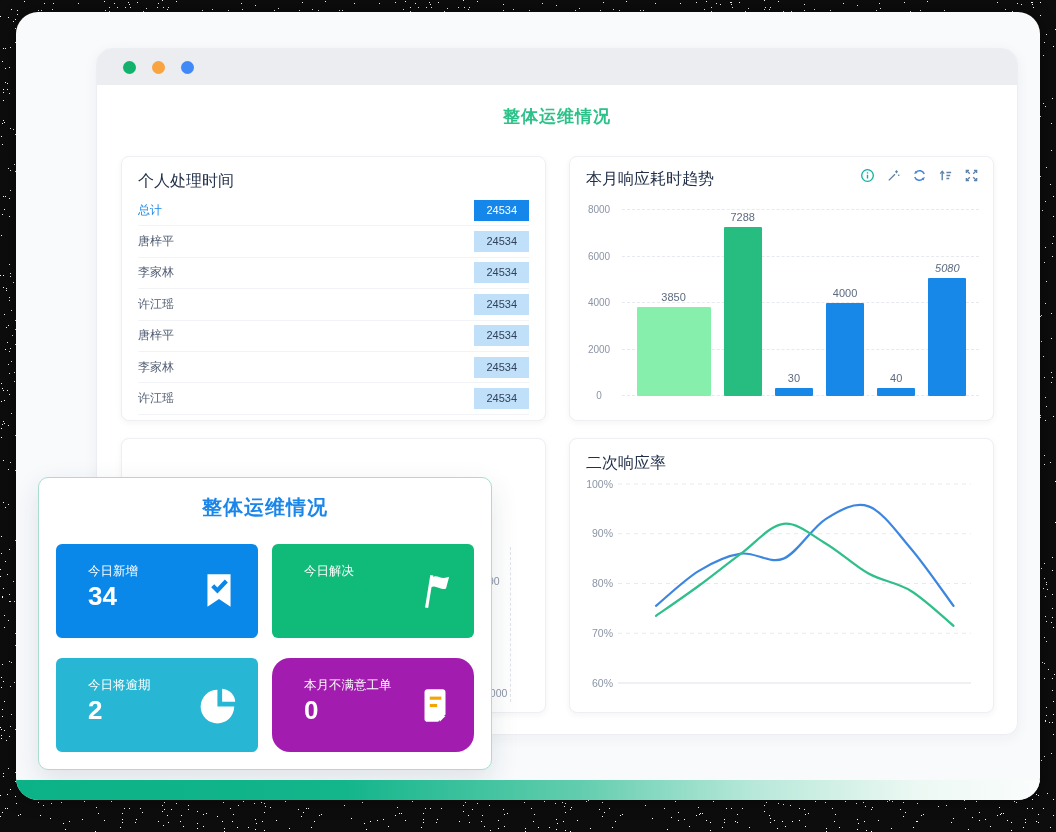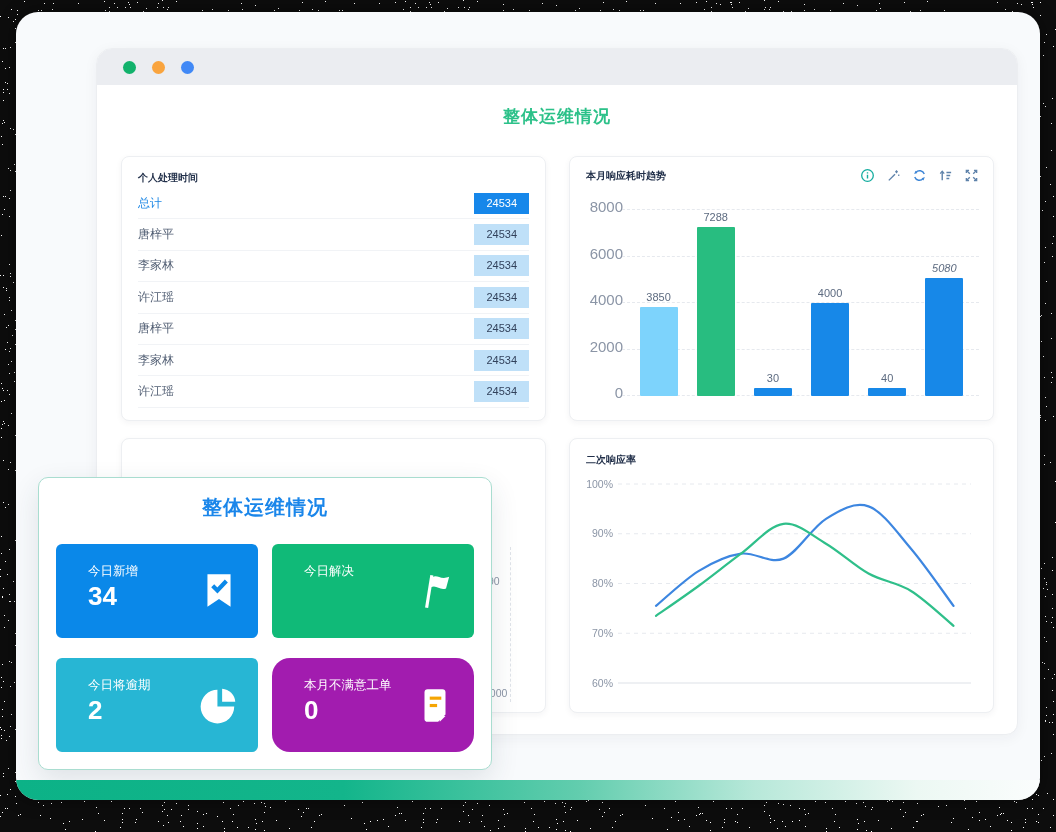--- a/index.html
+++ b/index.html
@@ -15,33 +15,33 @@
   .win-header{height:36px;background:#ebedf1;border-radius:15px 15px 0 0;display:flex;align-items:center;
           padding-left:26px;gap:16px}
   .dot{width:13px;height:13px;border-radius:50%;cursor:pointer}
   .main-title{position:absolute;top:56px;left:0;right:0;text-align:center;font-size:17px;font-weight:700;letter-spacing:1px}
   .panel{position:absolute;background:#fff;border:1px solid #edeff2;border-radius:8px;
          box-shadow:0 2px 6px rgba(30,40,60,.05);box-sizing:border-box}
   #panel-personal{left:24px;top:107px;width:425px;height:265px;padding:14px 16px}
   #panel-bars{left:472px;top:107px;width:425px;height:265px;padding:12px 16px}
   #panel-completed{left:24px;top:389px;width:425px;height:275px;padding:14px 16px}
   #panel-lines{left:472px;top:389px;width:425px;height:275px;padding:14px 16px}
-  .panel-title{font-size:10px;font-weight:700;color:#22304a}
+  .panel-title{font-size:16px;font-weight:400;color:#22304a}
   
   .p-row{display:flex;justify-content:space-between;align-items:center;height:30.4px;border-bottom:1px solid #f1f3f6}
   .p-name{font-size:12px;color:#515e73}
   .p-row.hl .p-name{color:#1e88e5}
   .badge{font-size:11px;line-height:1;padding:5px 12px;border-radius:0;background:#bfe0f8;color:#32425c}
   .p-row.hl .badge{background:#1687ea;color:#fff}
   
   .toolbar{position:absolute;top:11px;right:14px;display:flex;gap:11px;align-items:center}
   .toolbar svg{cursor:pointer;display:block}
   .chart-wrap{position:absolute;left:12px;right:12px;top:38px;height:201px}
   .gl{position:absolute;left:40px;right:2px;border-top:1px dashed #e6e9ee}
-  .gl-label{position:absolute;left:7px;width:34px;text-align:right;font-size:15px;color:#8b95a6}
+  .gl-label{position:absolute;left:0;width:34px;text-align:center;font-size:10px;color:#8b95a6}
   .bars{position:absolute;left:48px;right:8px;bottom:0;top:0;display:flex;justify-content:space-around;align-items:flex-end}
   .bar{width:38px;position:relative;border-radius:1px}
   .bar-val{position:absolute;top:-16px;left:-12px;right:-12px;text-align:center;font-size:11px;color:#5d6b80}
   
   .vline-frag{position:absolute;left:388px;top:108px;height:155px;border-left:1px dashed #dfe3e9}
   .frag{position:absolute;font-size:10.5px;color:#8b95a6}
   
   .overlay{position:absolute;left:22px;top:465px;width:454px;height:293px;background:#fff;
            border:1px solid #a9ddd0;border-radius:10px;box-shadow:0 10px 28px rgba(40,60,70,.12);box-sizing:border-box}
   .overlay-title{margin-top:16px;text-align:center;font-size:20px;font-weight:700;letter-spacing:1px}
@@ -160,21 +160,21 @@
           <div class="gl-label" style="bottom: -5px;">0</div>
           <div class="gl" style="bottom: 46.5px;"></div>
           <div class="gl-label" style="bottom: 41.5px;">2000</div>
           <div class="gl" style="bottom: 93px;"></div>
           <div class="gl-label" style="bottom: 88px;">4000</div>
           <div class="gl" style="bottom: 139.5px;"></div>
           <div class="gl-label" style="bottom: 134.5px;">6000</div>
           <div class="gl" style="bottom: 186px;"></div>
           <div class="gl-label" style="bottom: 181px;">8000</div>
           <div class="bars">
-            <div class="bar" style="height: 89.5125px; background: #7dd3fc;">
+            <div class="bar" style="height: 89.5125px; background: #86efac; padding-left: 36px;">
               <div class="bar-val">3850</div>
             </div>
             <div class="bar" style="height: 169.446px; background: rgb(40, 189, 128);">
               <div class="bar-val">7288</div>
             </div>
             <div class="bar" style="height: 8px; background: rgb(23, 136, 232);">
               <div class="bar-val">30</div>
             </div>
             <div class="bar" style="height: 93px; background: rgb(23, 136, 232);">
               <div class="bar-val">4000</div>

